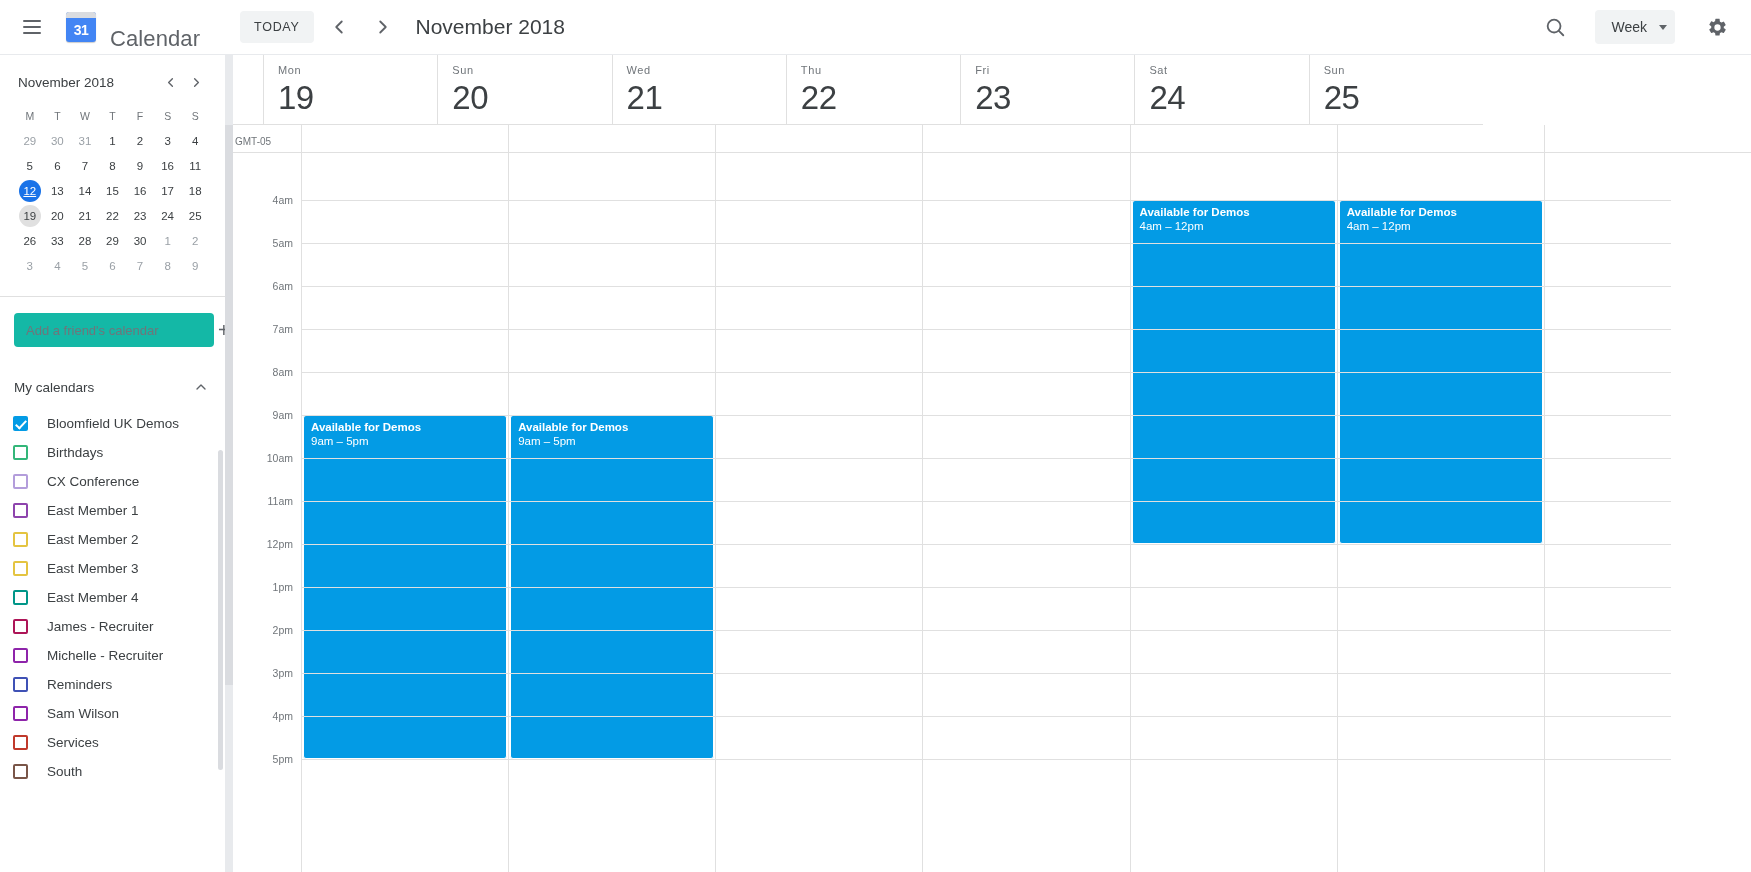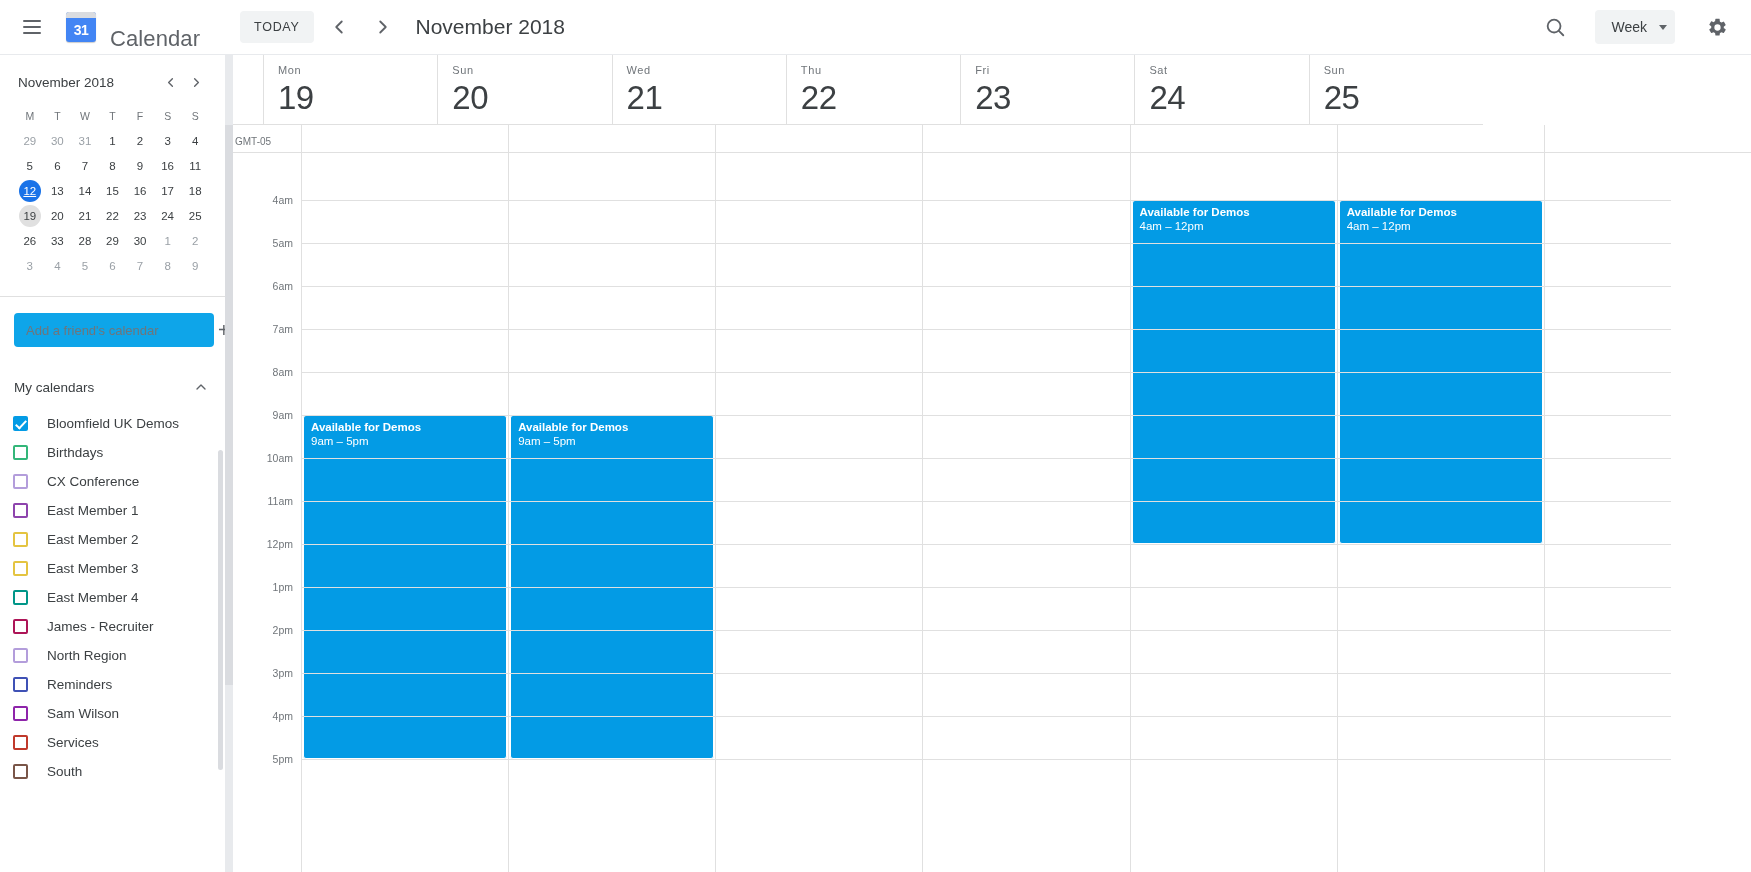--- a/index.html
+++ b/index.html
@@ -126,21 +126,21 @@
   .mday.today span { background: #1a73e8; color: #ffffff; font-weight: 500; text-decoration: underline; }
   .mday.sel span { background: #e0e0e0; color: #3c4043; font-weight: 500; }
 
   #sidebar-divider {
     height: 1px; background: #e0e0e0; margin: 12px 0 0 0;
   }
   #friend-row {
     display: flex; align-items: center; padding: 16px 12px 12px 14px;
   }
   #friend-input {
-    flex: 1; height: 34px; background: #0ea5e9; border: none;
+    flex: 1; height: 34px; background: #14b8a6; border: none;
     border-radius: 4px; padding: 0 12px; font-size: 13px; color: #3c4043;
     font-family: "Liberation Sans", sans-serif; outline: none;
   }
   #friend-input::placeholder { color: #70757a; }
   #friend-add {
     width: 34px; height: 34px; margin-left: 4px;
     display: flex; align-items: center; justify-content: center;
     cursor: pointer; color: #5f6368; font-size: 20px; line-height: 1;
   }
   #mycal-head {
@@ -495,22 +495,22 @@
       </div>
       <div class="cal-item">
         <div class="cal-cb" style="border-color: rgb(0, 150, 136);"></div>
         <div class="cal-label">East Member 4</div>
       </div>
       <div class="cal-item">
         <div class="cal-cb" style="border-color: rgb(173, 20, 87);"></div>
         <div class="cal-label">James - Recruiter</div>
       </div>
       <div class="cal-item">
-        <div class="cal-cb" style="border-color: rgb(179, 157, 219);"></div>
-        <div class="cal-label">North Region</div>
+        <div class="cal-cb" style="border-color: rgb(142, 36, 170);"></div>
+        <div class="cal-label">Michelle - Recruiter</div>
       </div>
       <div class="cal-item">
         <div class="cal-cb" style="border-color: rgb(63, 81, 181);"></div>
         <div class="cal-label">Reminders</div>
       </div>
       <div class="cal-item">
         <div class="cal-cb" style="border-color: rgb(142, 36, 170);"></div>
         <div class="cal-label">Sam Wilson</div>
       </div>
       <div class="cal-item">

